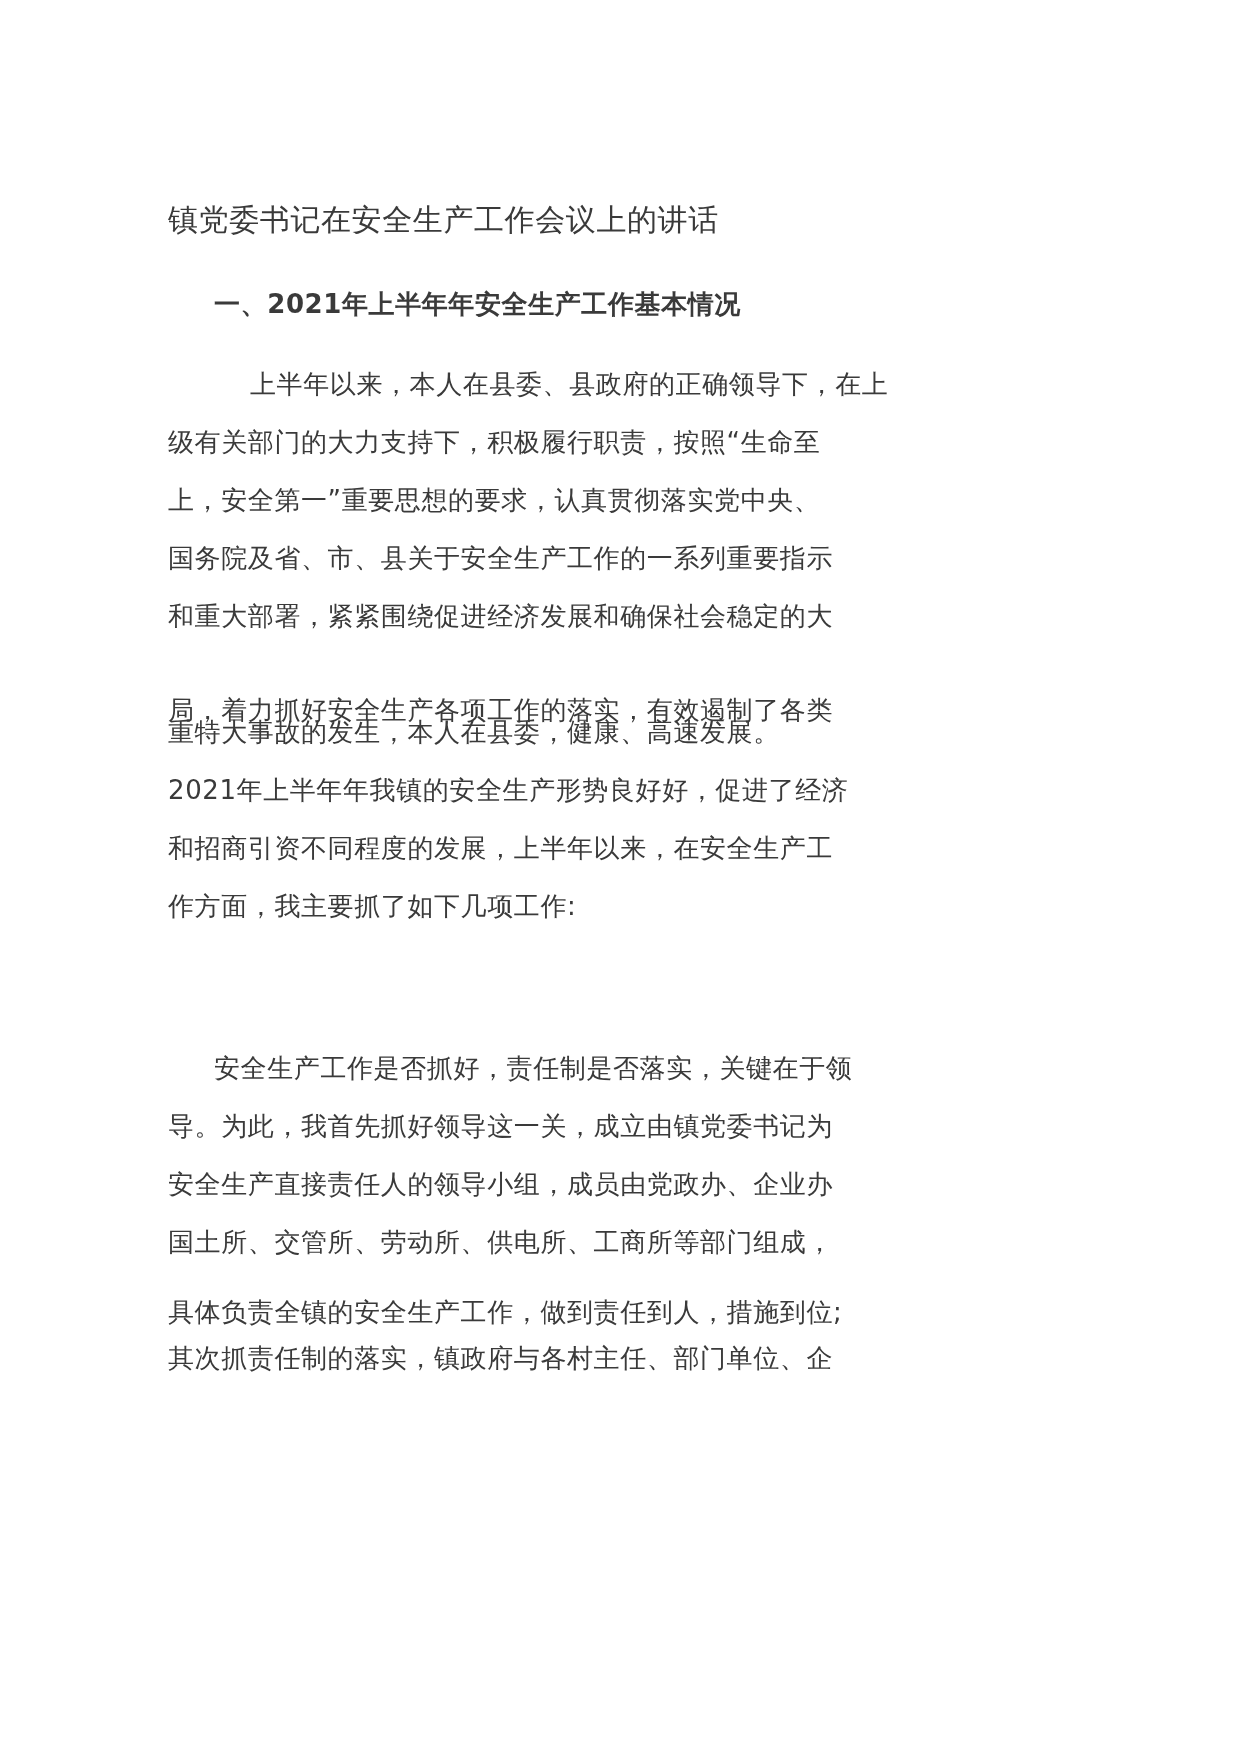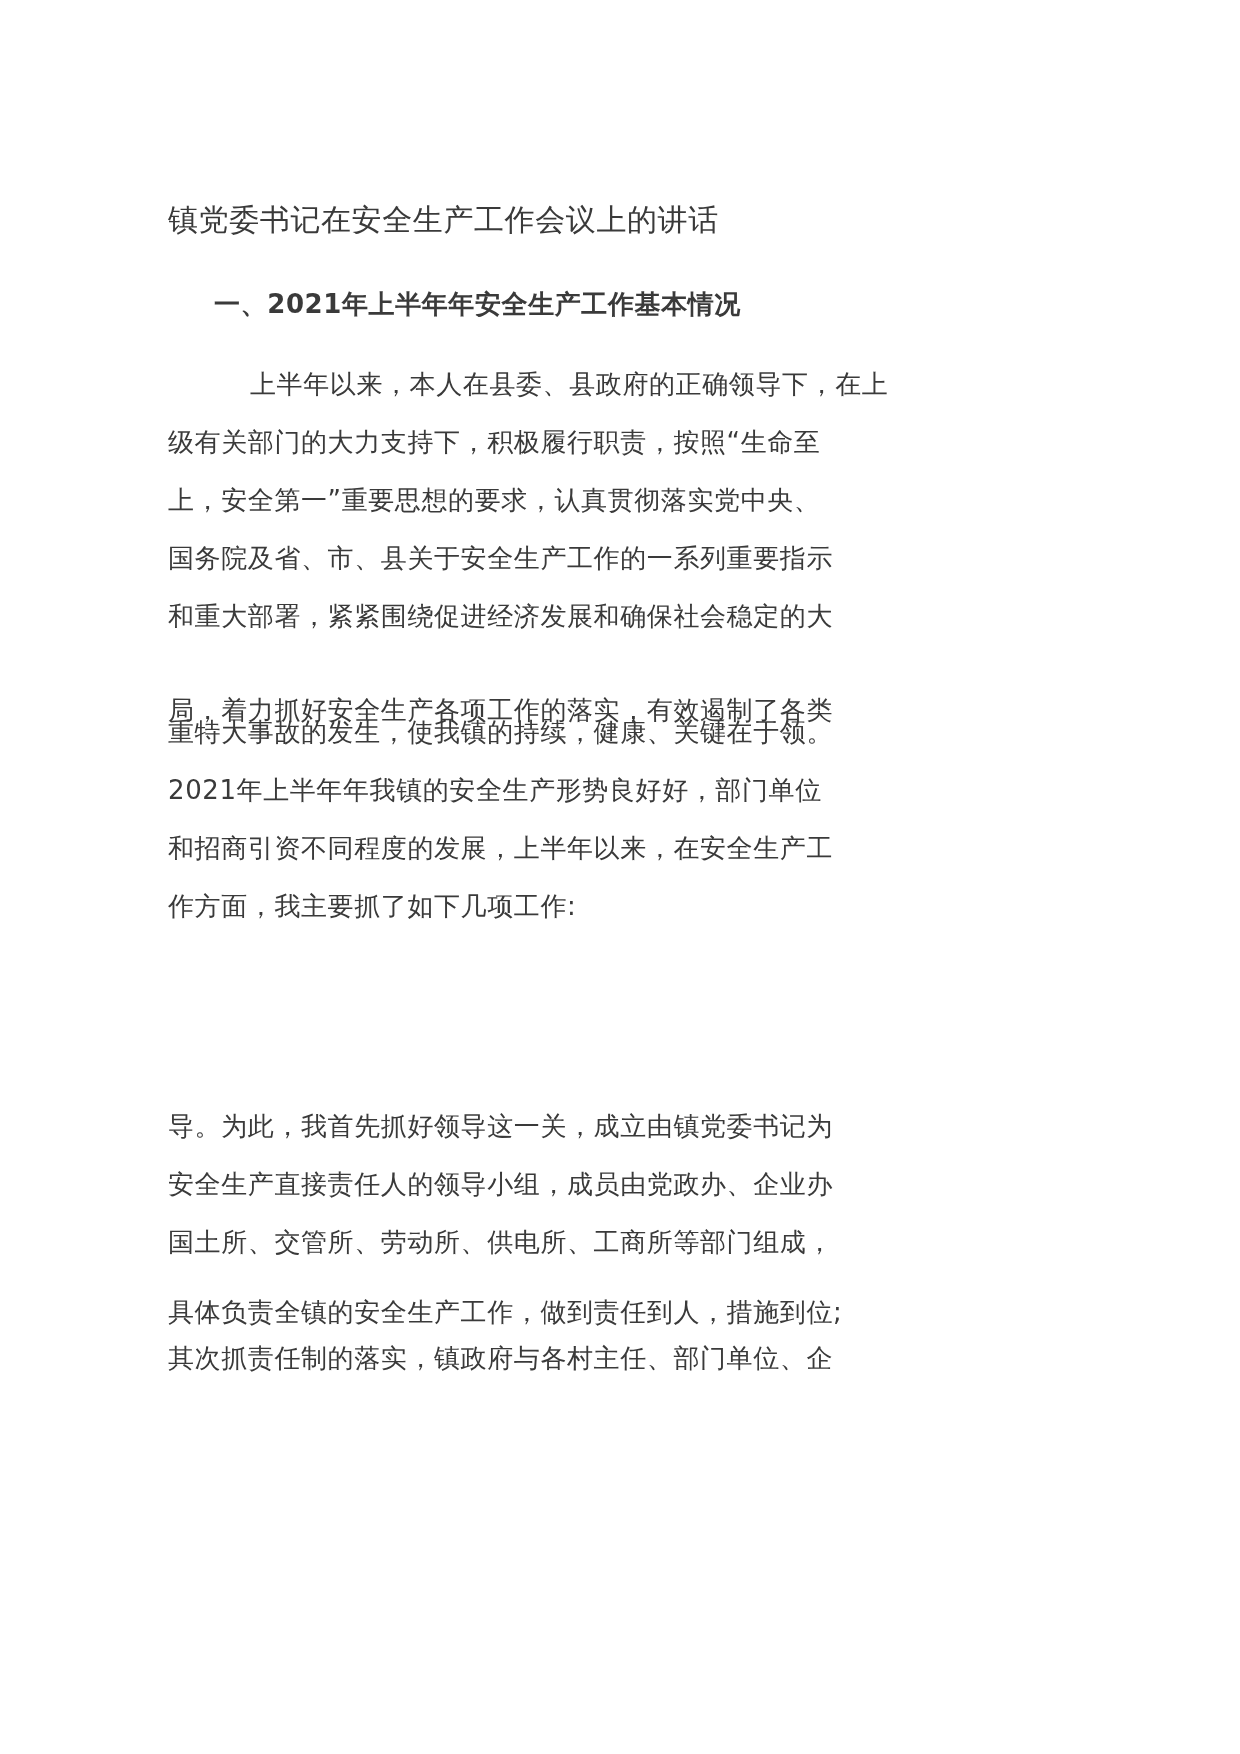--- a/index.html
+++ b/index.html
@@ -49,25 +49,26 @@
   <div class="line title" style="top:200px;">镇党委书记在安全生产工作会议上的讲话</div>
 
   <div class="line heading" style="top:284px;">一、2021年上半年年安全生产工作基本情况</div>
 
   <div class="line indent" style="top:364px;margin-left:36px;">上半年以来，本人在县委、县政府的正确领导下，在上</div>
   <div class="line" style="top:422px;">级有关部门的大力支持下，积极履行职责，按照“生命至</div>
   <div class="line" style="top:480px;">上，安全第一”重要思想的要求，认真贯彻落实党中央、</div>
   <div class="line" style="top:596px;">和重大部署，紧紧围绕促进经济发展和确保社会稳定的大</div>
   <div class="line" style="top:538px;">国务院及省、市、县关于安全生产工作的一系列重要指示</div>
   <div class="line" style="top:690px;">局，着力抓好安全生产各项工作的落实，有效遏制了各类</div>
-  <div class="line" style="top:712px;">重特大事故的发生，使我镇的持续，健康、关键在于领。</div>
-  <div class="line" style="top:770px;">2021年上半年年我镇的安全生产形势良好好，部门单位</div>
+  <div class="line" style="top:712px;">重特大事故的发生，本人在县委，健康、高速发展。</div>
+  <div class="line" style="top:770px;">2021年上半年年我镇的安全生产形势良好好，促进了经济</div>
   <div class="line" style="top:828px;">和招商引资不同程度的发展，上半年以来，在安全生产工</div>
   <div class="line" style="top:886px;">作方面，我主要抓了如下几项工作:</div>
 
 
+  <div class="line indent" style="top:1048px;">安全生产工作是否抓好，责任制是否落实，关键在于领</div>
   <div class="line" style="top:1106px;">导。为此，我首先抓好领导这一关，成立由镇党委书记为</div>
   <div class="line" style="top:1164px;">安全生产直接责任人的领导小组，成员由党政办、企业办</div>
   <div class="line" style="top:1222px;">国土所、交管所、劳动所、供电所、工商所等部门组成，</div>
   <div class="line" style="top:1280px;margin-top:12px;">具体负责全镇的安全生产工作，做到责任到人，措施到位;</div>
   <div class="line" style="top:1338px;">其次抓责任制的落实，镇政府与各村主任、部门单位、企</div>
 
 </div>
 
 </body></html>

